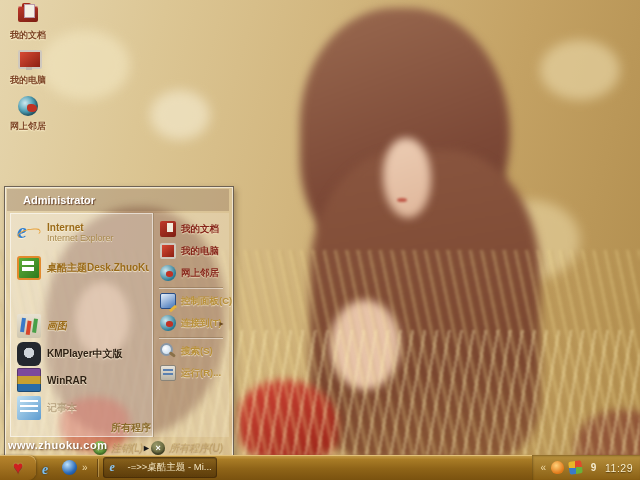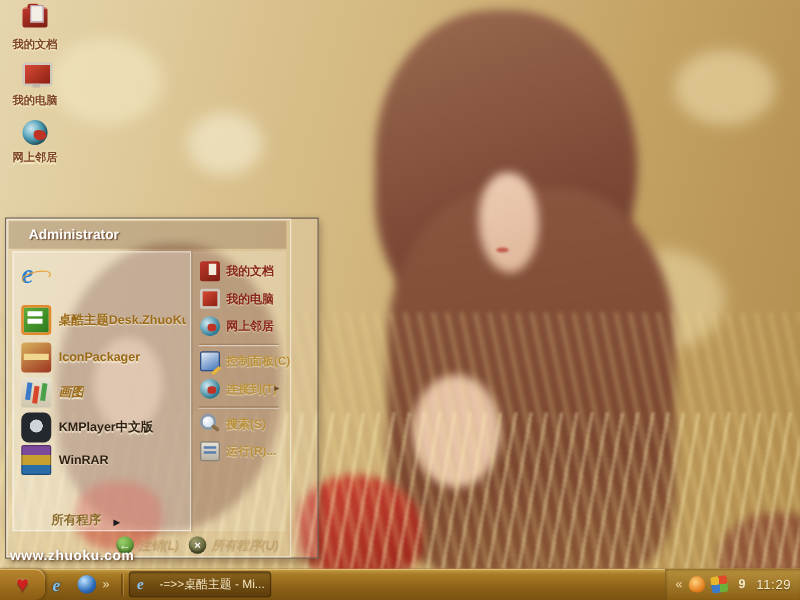--- a/index.html
+++ b/index.html
@@ -37,23 +37,23 @@
   .globe:after{content:"";position:absolute;left:9px;top:8px;width:10px;height:8px;background:#c03224;border-radius:40% 60% 50% 50%;}
   .trash{position:absolute;left:6px;top:3px;width:14px;height:17px;border-radius:2px 2px 4px 4px;
     background:linear-gradient(90deg,#9aa0a6,#e7eaec 35%,#868c92);}
   .trash:before{content:"";position:absolute;left:-2px;top:-3px;width:18px;height:3px;background:#aeb4ba;border-radius:2px;}
   .trash:after{content:"";position:absolute;left:3px;top:3px;width:1px;height:11px;background:#6a7076;box-shadow:4px 0 0 #6a7076,8px 0 0 #6a7076;}
 
   #watermark{left:8px;top:439px;font-size:11px;font-weight:bold;color:#fff;
     text-shadow:1px 1px 2px rgba(90,50,20,.9);letter-spacing:.5px;z-index:6;}
 
   
-  #startmenu{left:4px;top:174px;width:228px;height:271px;z-index:5;
+  #startmenu{left:4px;top:186px;width:228px;height:271px;z-index:5;
     border:1px solid rgba(90,80,70,.85);box-shadow:2px 3px 6px rgba(60,40,20,.35);
-    background:rgba(235,225,205,.22);padding-left:21px;}
+    background:rgba(235,225,205,.22);}
   #sm-bgwrap{left:0;top:0;width:100%;height:100%;overflow:hidden;}
   #sm-inner{left:0;top:0;width:226px;height:269px;border:1px solid rgba(255,255,255,.55);}
   #sm-header{left:2px;top:2px;width:222px;height:22px;background:rgba(120,90,70,.28);
     color:#fff;font-size:11px;font-weight:bold;line-height:22px;padding-left:16px;
     text-shadow:1px 1px 1px rgba(80,40,20,.8);box-sizing:border-box;}
   #sm-left{left:5px;top:26px;width:143px;height:224px;background:rgba(255,255,255,.30);
     border:1px solid rgba(255,255,255,.55);box-sizing:border-box;}
   #sm-right{left:148px;top:26px;width:76px;height:224px;background:rgba(255,250,235,.18);
     border-left:1px solid rgba(140,120,90,.5);box-sizing:border-box;}
   .sm-item{position:absolute;left:6px;display:flex;align-items:center;gap:6px;width:132px;}
@@ -93,21 +93,21 @@
   .runic{background:linear-gradient(180deg,#e8e4da,#b8b2a4);border:1px solid #8a8478;box-sizing:border-box;border-radius:2px;}
   .runic:after{content:"";position:absolute;left:2px;top:3px;width:10px;height:2px;background:#5a80b0;box-shadow:0 4px 0 #5a80b0;}
 
   .rm-item{position:absolute;left:6px;display:flex;align-items:center;gap:5px;width:66px;}
   .rm-item .txt{font-size:9.5px;font-weight:bold;white-space:nowrap;}
   .rm-red .txt{color:#86251a;text-shadow:0 1px 1px rgba(255,240,210,.7);}
   .rm-gold .txt{color:#b8903a;text-shadow:0 1px 1px rgba(255,248,225,.7);}
   .rm-sep{position:absolute;left:5px;width:64px;height:1px;background:rgba(130,105,70,.45);box-shadow:0 1px 0 rgba(255,255,255,.5);}
   .subarrow{position:absolute;right:1px;font-size:7px;color:#6a4a20;}
 
-  #sm-allprog{left:36px;top:234px;width:110px;display:flex;align-items:flex-end;gap:8px;}
+  #sm-allprog{left:36px;top:234px;width:110px;display:flex;align-items:flex-end;gap:8px;flex-direction:column;}
   #sm-allprog .txt{font-size:10px;font-weight:bold;color:#8a6a2a;text-shadow:0 1px 1px rgba(255,250,225,.8);}
   #sm-allprog .arr{color:#1a1a1a;font-size:9px;}
   #sm-bottom{left:2px;top:252px;width:222px;height:17px;display:flex;align-items:center;justify-content:flex-end;gap:8px;padding-right:6px;box-sizing:border-box;}
   .pwr{display:flex;align-items:center;gap:4px;}
   .pwr .txt{font-size:10px;color:rgba(200,170,110,.85);text-shadow:0 1px 1px rgba(120,80,40,.5);font-style:italic;}
   .pwr-ic{width:14px;height:14px;border-radius:50%;color:#fff;font-size:9px;font-weight:bold;
     display:flex;align-items:center;justify-content:center;}
   .pwr-green{background:radial-gradient(circle at 35% 30%,#9ad06a,#3f7a1e);box-shadow:inset 0 -2px 2px rgba(0,0,0,.3);}
   .pwr-dark{background:radial-gradient(circle at 35% 30%,#9a9a6a,#4a4a22);box-shadow:inset 0 -2px 2px rgba(0,0,0,.4);}
 
@@ -191,40 +191,44 @@
       <div class="abs blob" style="left:40px;top:20px;width:180px;height:230px;border-radius:50% 45% 50% 40%;background:rgba(130,84,62,.55);"></div>
       <div class="abs blob" style="left:70px;top:95px;width:55px;height:75px;border-radius:50%;background:rgba(236,200,172,.6);"></div>
       <div class="abs blob" style="left:55px;top:210px;width:70px;height:55px;border-radius:45%;background:rgba(200,60,45,.5);"></div>
     </div>
     <div id="sm-inner" class="abs"></div>
     <div id="sm-header" class="abs">Administrator</div>
 
     <div id="sm-left" class="abs">
       <div class="sm-item" style="top:6px;">
         <div class="ic"><span class="ie-e">e</span></div>
+        <div>
+            <div class="txt">Internet</div>
+             <div class="txt sub">Internet Explorer</div>
+          </div>
       </div>
       <div class="sm-item" style="top:42px;">
         <div class="ic zk"></div>
         <div class="txt">桌酷主题Desk.ZhuoKu.Com</div>
       </div>
-      <div class="sm-item" style="top:72px;">
-        <div class="ic ipk"></div>
-        <div class="txt">IconPackager</div>
-      </div>
       <div class="sm-item" style="top:100px;font-style:italic;">
         <div class="ic paint"></div>
         <div class="txt">画图</div>
       </div>
       <div class="sm-item dark" style="top:154px;">
         <div class="ic rar"></div>
         <div class="txt">WinRAR</div>
       </div>
       <div class="sm-item dark" style="top:128px;">
         <div class="ic kmp"></div>
         <div class="txt">KMPlayer中文版</div>
+      </div>
+      <div class="sm-item faint" style="top:182px;">
+        <div class="ic npd"></div>
+        <div class="txt">记事本</div>
       </div>
     </div>
 
     <div id="sm-right" class="abs">
       <div class="rm-item rm-red" style="top:8px;">
         <div class="ic-s rfold"></div>
         <div class="txt">我的文档</div>
       </div>
       <div class="rm-item rm-red" style="top:30px;">
         <div class="ic-s rmon"></div>

